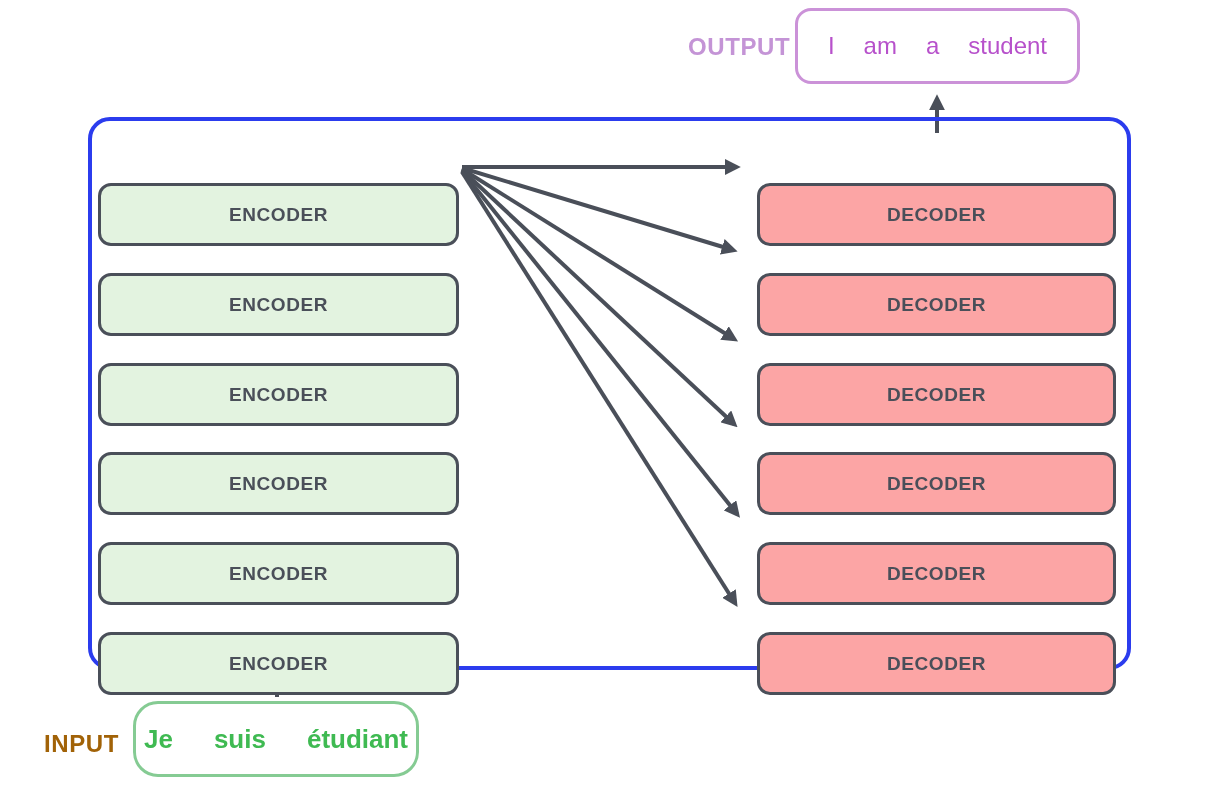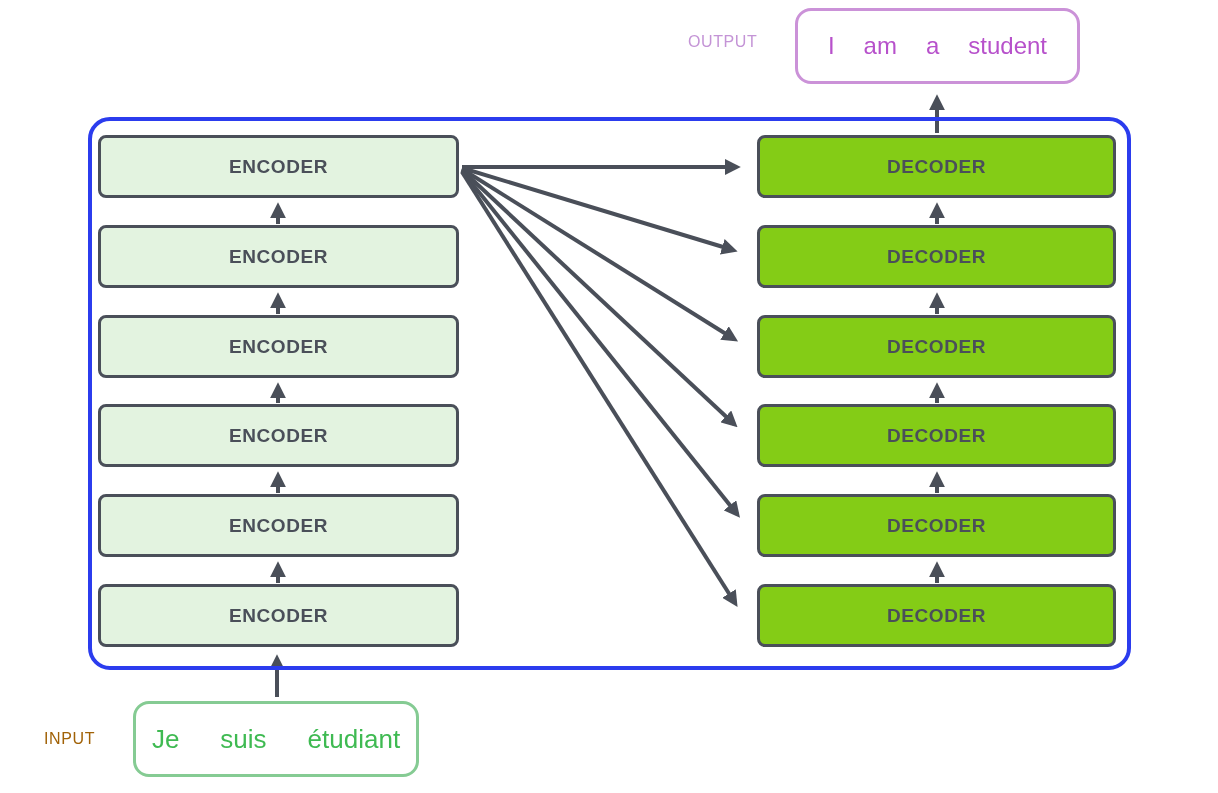--- a/index.html
+++ b/index.html
@@ -17,48 +17,49 @@
     width:1035px;height:545px;
     border:4px solid #2b3cee;
     border-radius:22px;
     background:transparent;
   }
   
   .block{
     position:absolute;
     height:57px;
     border:3.5px solid #4a4f59;
-    border-radius:8px;
+    border-radius:13px;
     display:flex;align-items:center;justify-content:center;
     font-size:19px;font-weight:600;letter-spacing:.6px;
     color:#4a4f59;
+    margin-top:48px;
   }
   .enc{left:98px;width:355px;background:#e3f3e0;}
-  .dec{left:757px;width:353px;background:#84cc16;}
+  .dec{left:757px;width:353px;background:#fca5a5;}
   .r0{top:135px}.r1{top:225px}.r2{top:315px}.r3{top:404px}.r4{top:494px}.r5{top:584px}
   
   svg.arrows{position:absolute;left:0;top:0;width:1218px;height:793px;pointer-events:none;}
   
   .output-box{
     position:absolute;left:795px;top:8px;width:279px;height:70px;
     border:3.5px solid #cb92d8;border-radius:16px;background:#ffffff;
     display:flex;align-items:center;justify-content:center;gap:29px;
     font-size:24px;color:#b751cb;
   }
   .side-label{
     position:absolute;
-    font-size:16px;font-weight:400;letter-spacing:.6px;
+    font-size:24px;font-weight:700;letter-spacing:.6px;
   }
   .output-label{left:688px;top:33px;color:#c494d6;}
   
   .input-box{
     position:absolute;left:133px;top:701px;width:280px;height:70px;
-    border:3.5px solid #85cb93;border-radius:16px;background:#ffffff;
+    border:3.5px solid #85cb93;border-radius:25px;background:#ffffff;
     display:flex;align-items:center;justify-content:center;gap:41px;
-    font-size:26px;color:#3fba52;
+    font-size:26px;color:#3fba52;font-weight:bold;
   }
   .input-label{left:44px;top:730px;color:#a16207;}
 </style>
 </head>
 <body>
 
 <div id="canvas">
 
   <svg class="arrows" viewBox="0 0 1218 793" xmlns="http://www.w3.org/2000/svg">
     <defs>

